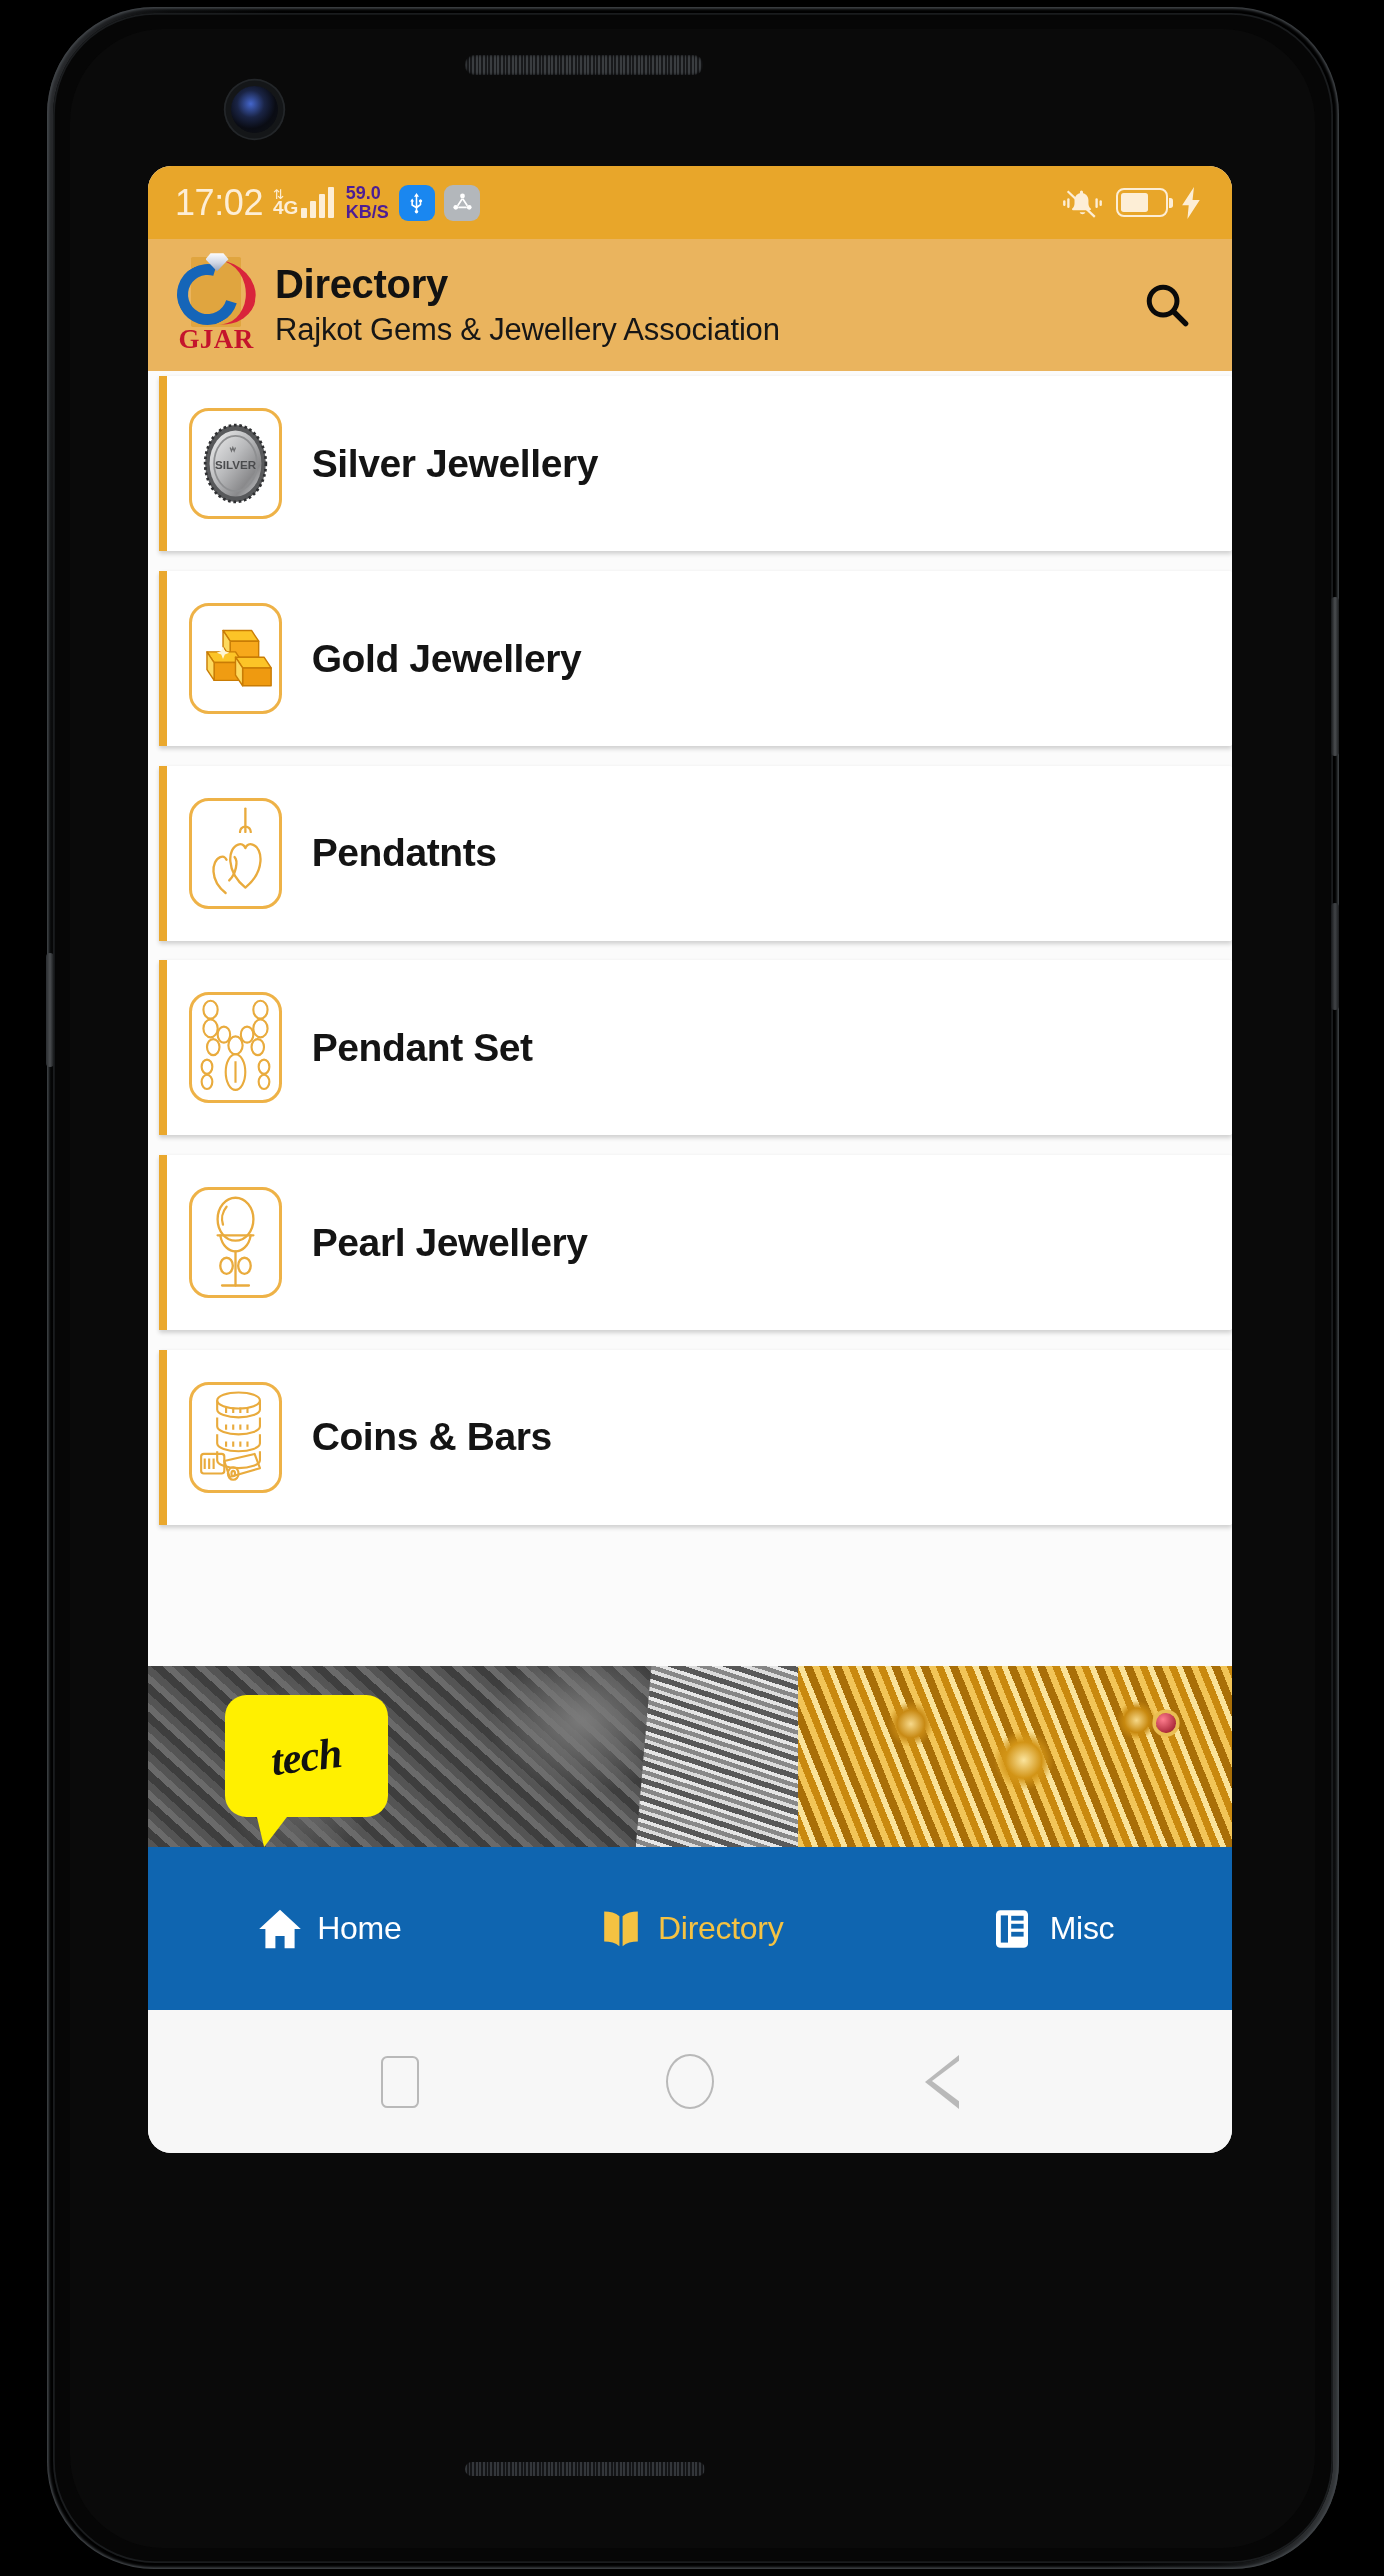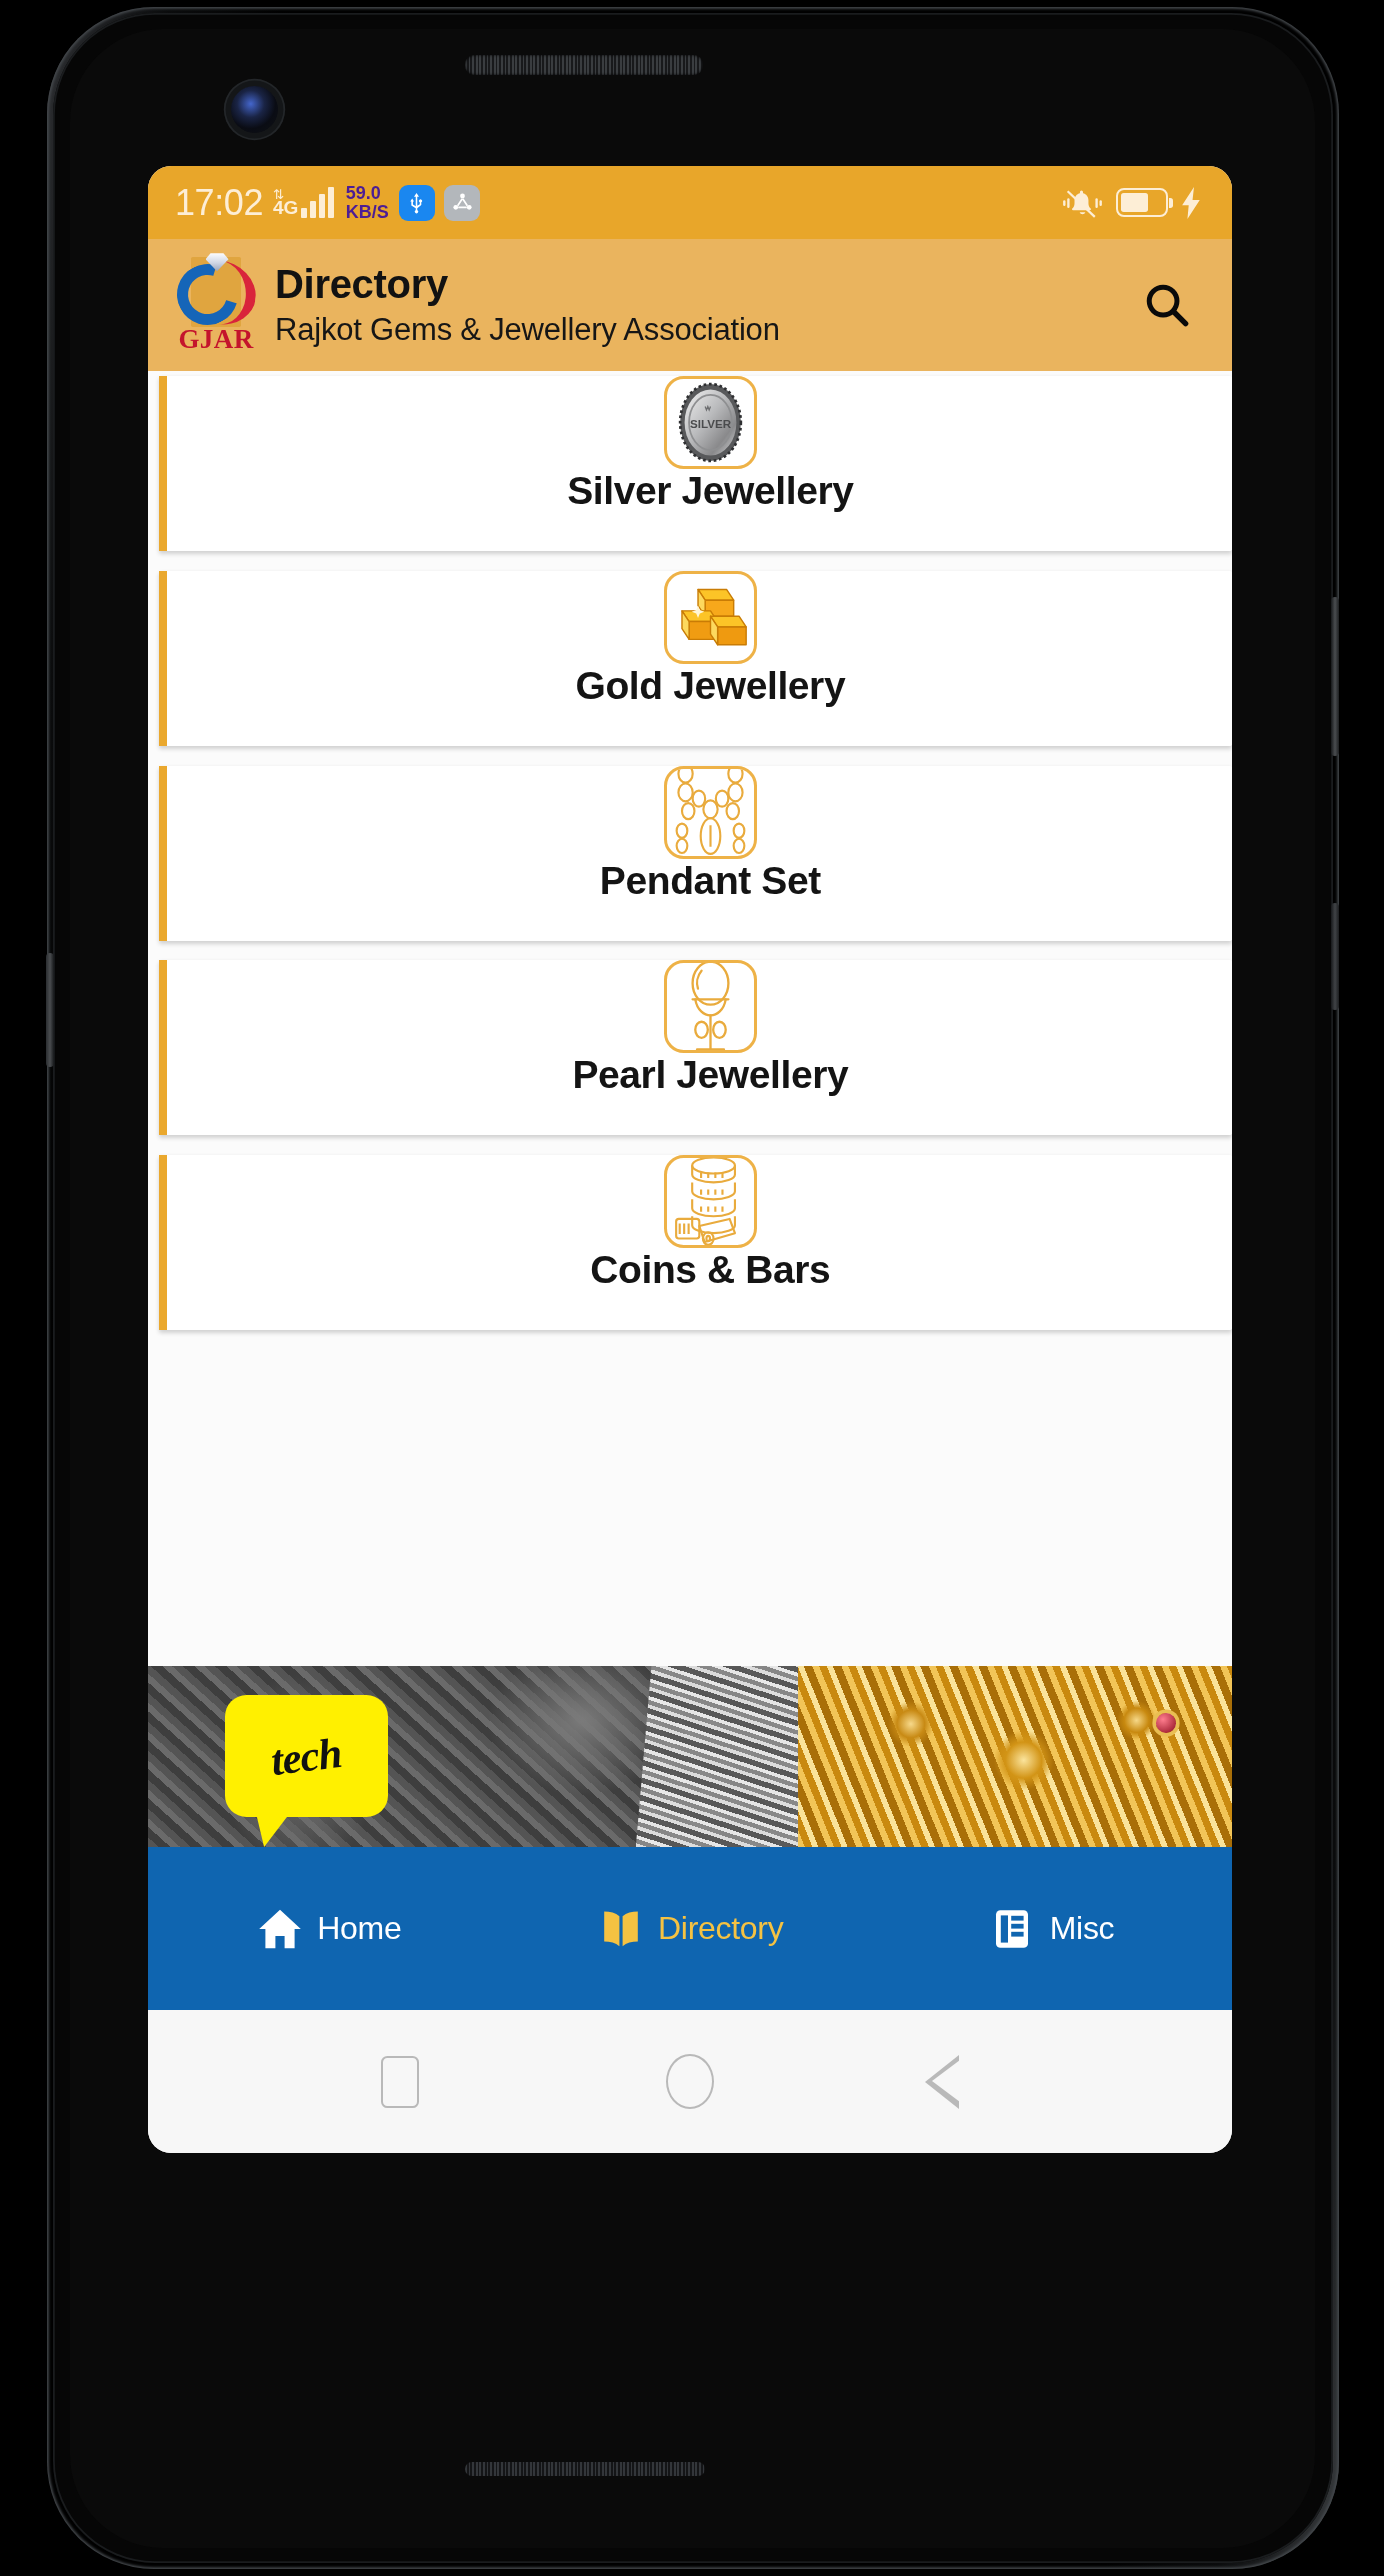--- a/index.html
+++ b/index.html
@@ -271,21 +271,20 @@
   .card {
     position: relative;
     background: #ffffff;
     margin: 0 0 19.7px 10.7px;
     height: 175px;
     display: flex;
     align-items: center;
     box-shadow: 0 2.7px 4.5px rgba(0,0,0,0.17);
     border-radius: 1.8px;
     cursor: pointer;
-    flex-direction: column;
   }
   .card::before {
     content: "";
     position: absolute;
     left: 0; top: 0; bottom: 0;
     width: 8px;
     background: #eaa82e;
   }
 
   .icon-box {
@@ -568,20 +567,32 @@
               <polygon points="52,56 84,56 84,76 52,76" fill="#ef9a10"></polygon>
               <polygon points="44,44 52,56 52,76 44,64" fill="#fdd95e"></polygon>
             </g>
             <path d="M30 32l2 5 5 2-5 2-2 5-2-5-5-2 5-2z" fill="#fff6d5"></path>
           </svg>
         </div>
         <span class="card-label">Gold Jewellery</span>
       </div>
 
 
+      <div class="card">
+        <div class="icon-box">
+          <svg width="81" height="97" viewBox="0 0 90 108" fill="none" stroke="#e9ab3d" stroke-width="2.6" stroke-linejoin="round" stroke-linecap="round">
+            <path d="M56 4 L56 30"></path>
+            <path d="M50 30a6 6 0 0 1 12 0"></path>
+            <path d="M56 92 C34 74 36 48 48 44 c6-2 8 4 8 4 s2-6 8-4 c12 4 14 30 -8 48Z"></path>
+            <path d="M34 98 C16 84 18 62 28 58 c5-2 7 3 7 3"></path>
+            <path d="M44 58 c4 4 2 18 -6 26"></path>
+          </svg>
+        </div>
+        <span class="card-label">Pendatnts</span>
+      </div>
 
       <div class="card">
         <div class="icon-box">
           <svg width="81" height="98" viewBox="0 0 90 110" fill="none" stroke="#e9ab3d" stroke-width="2.4">
             <ellipse cx="17" cy="12" rx="8" ry="10"></ellipse>
               <ellipse cx="17" cy="33" rx="8" ry="10"></ellipse>
             <ellipse cx="20" cy="54" rx="7" ry="9"></ellipse>
             <ellipse cx="73" cy="12" rx="8" ry="10"></ellipse>
               <ellipse cx="73" cy="33" rx="8" ry="10"></ellipse>
             <ellipse cx="70" cy="54" rx="7" ry="9"></ellipse>

